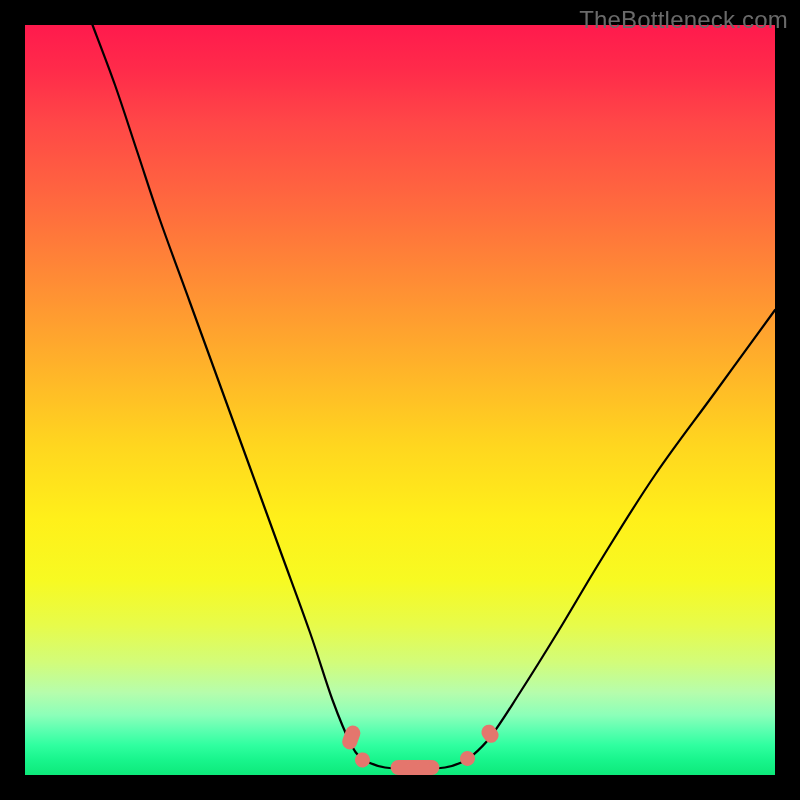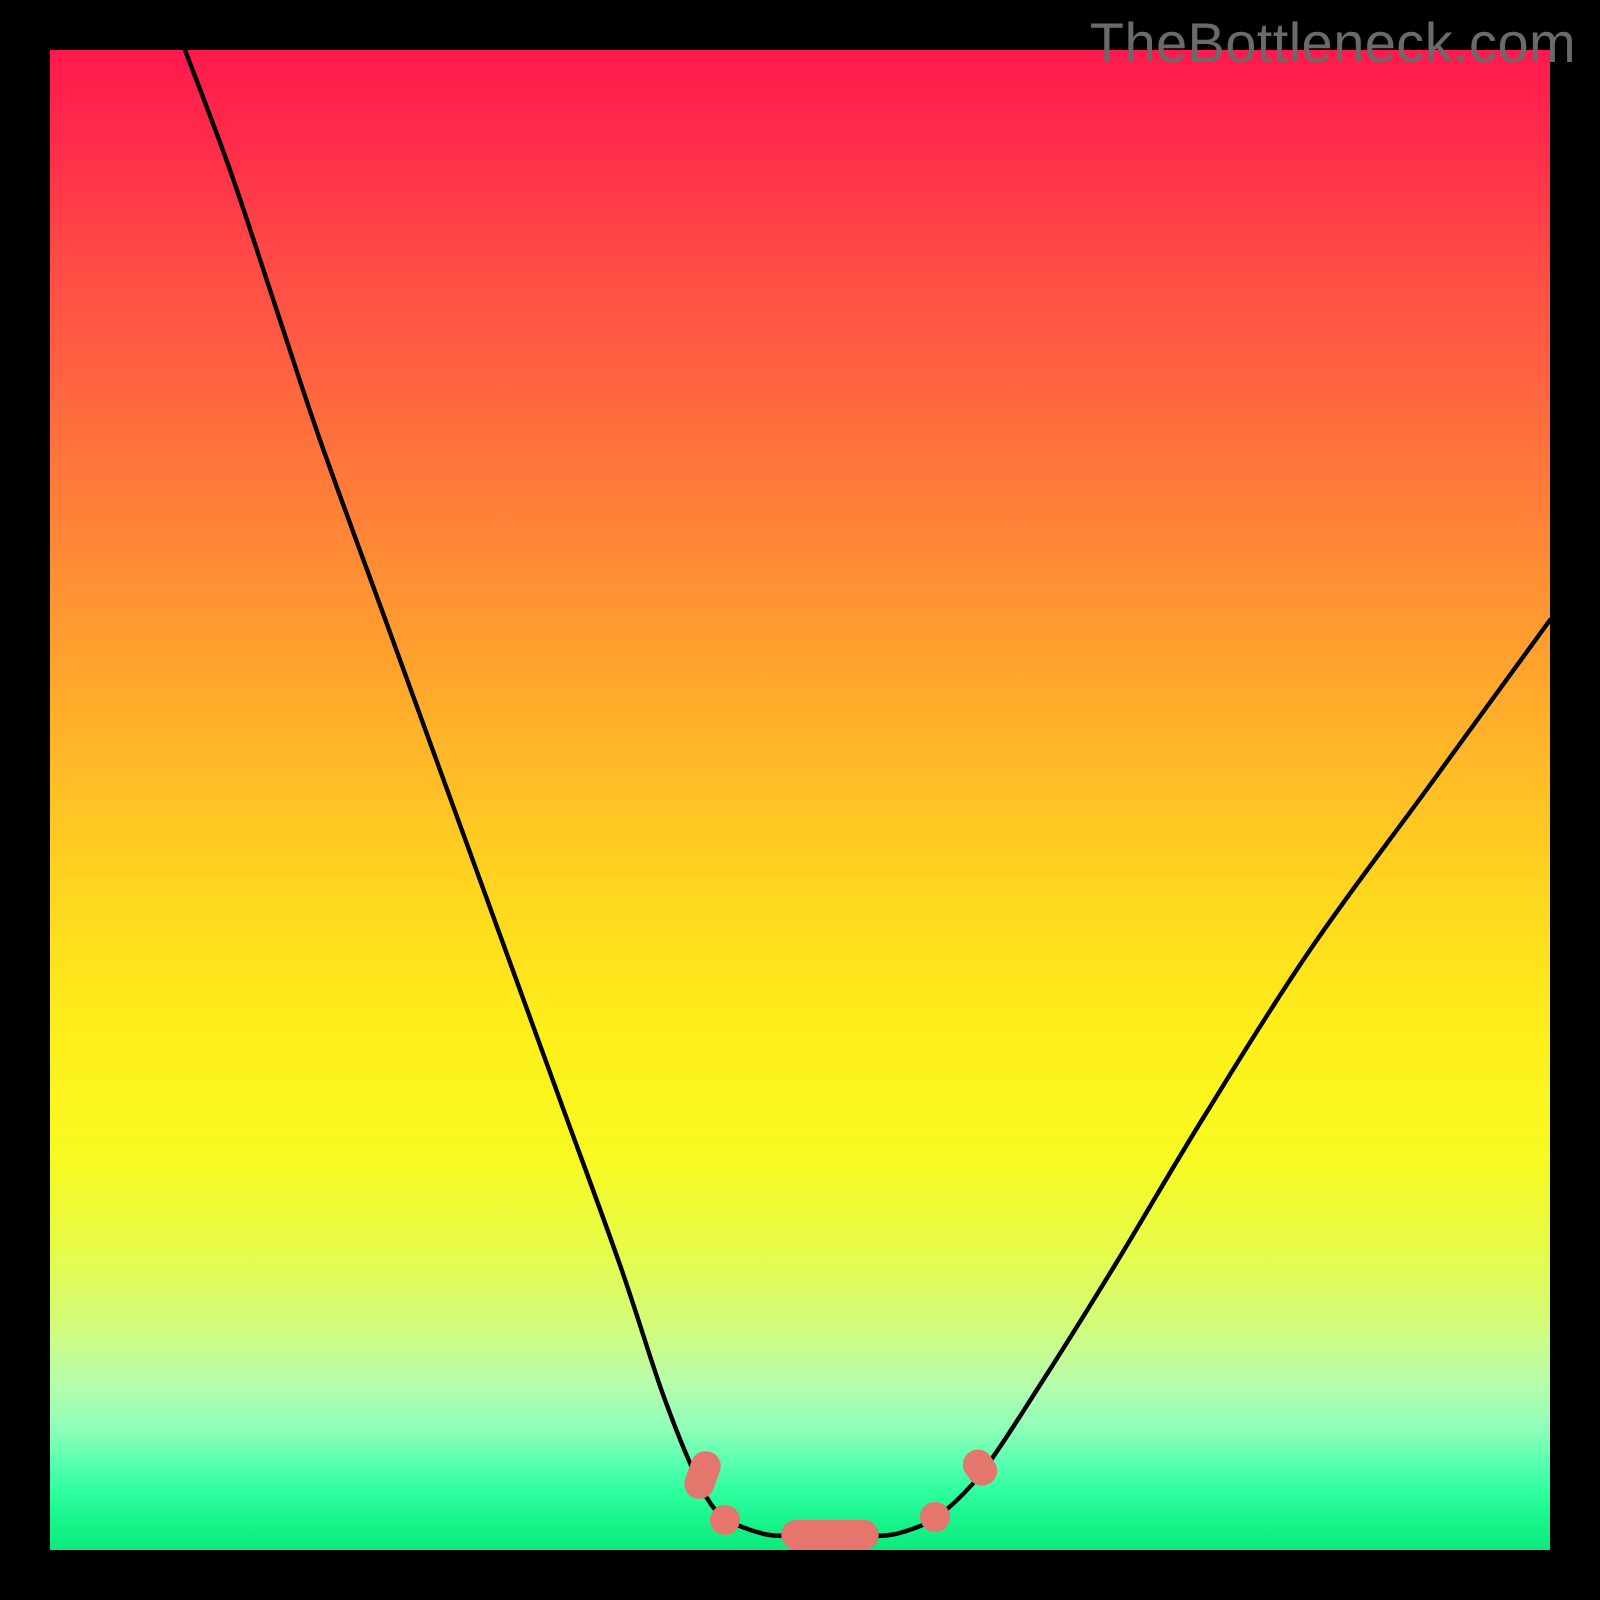--- a/index.html
+++ b/index.html
@@ -42,21 +42,21 @@
       #30ffa0 96%,
       #18f58c 98%,
       #0de97a 100%
     );
   }
   .watermark {
     position: absolute;
     top: 6px;
     right: 12px;
     color: #6a6a6a;
-    font-size: 28px;
+    font-size: 24px;
     font-weight: 500;
     letter-spacing: 0.2px;
     user-select: none;
   }
   svg.curve {
     position: absolute;
     left: 0;
     top: 0;
     width: 750px;
     height: 750px;

